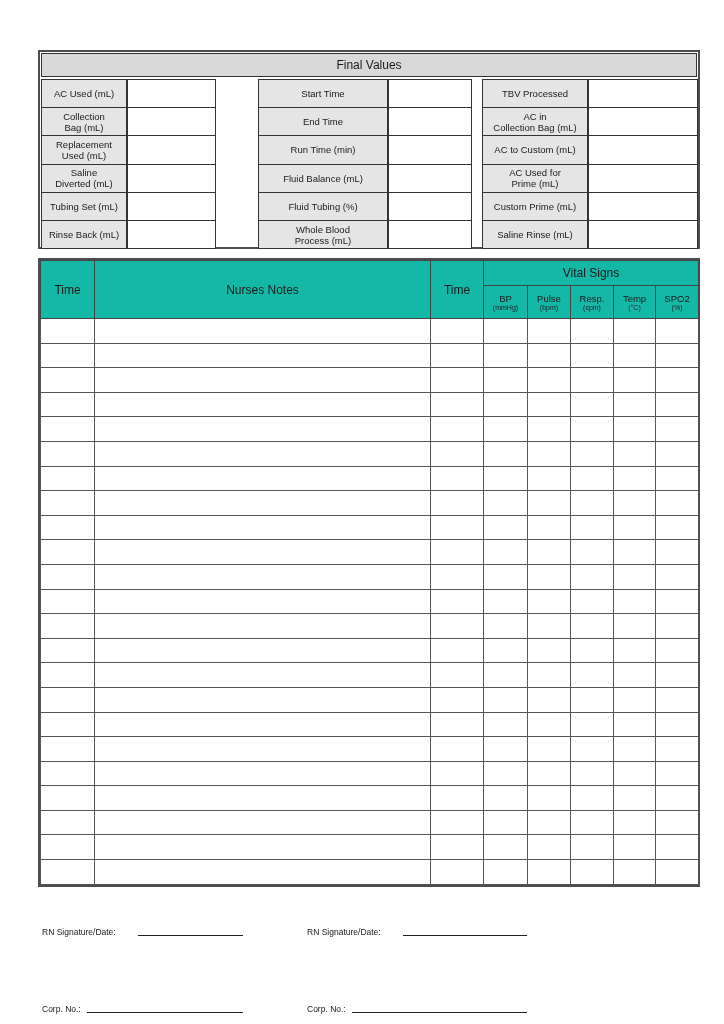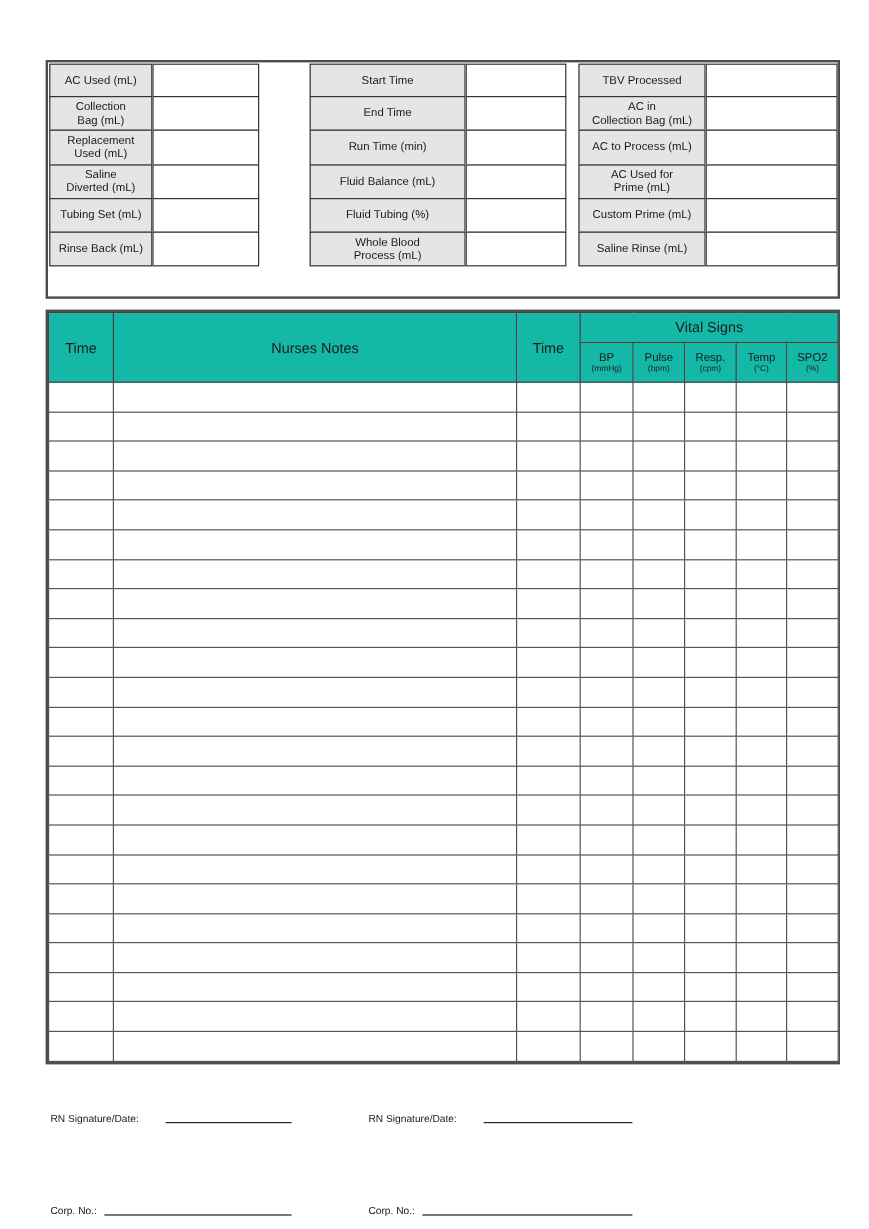--- a/index.html
+++ b/index.html
@@ -95,20 +95,21 @@
 
   .b1 { left: 42px;  width: 201px; }
   .b2 { left: 307px; width: 220px; }
   .r1 { top: 924px; }
   .r2 { top: 1001px; }
 </style>
 </head>
 <body>
 
 <section class="fv-frame">
+  <div class="fv-title">Final Values</div>
 
   <div class="fv-row">
     <div class="fv-cell fv-label">AC Used (mL)</div>
     <div class="fv-cell fv-value"></div>
     <div class="fv-cell fv-gap"></div>
     <div class="fv-cell fv-label">Start Time</div>
     <div class="fv-cell fv-value"></div>
     <div class="fv-cell fv-gap"></div>
     <div class="fv-cell fv-label">TBV Processed</div>
     <div class="fv-cell fv-value"></div>
@@ -128,21 +129,21 @@
   </div>
 
   <div class="fv-row">
     <div class="fv-cell fv-label">Replacement
 Used (mL)</div>
     <div class="fv-cell fv-value"></div>
     <div class="fv-cell fv-gap"></div>
     <div class="fv-cell fv-label">Run Time (min)</div>
     <div class="fv-cell fv-value"></div>
     <div class="fv-cell fv-gap"></div>
-    <div class="fv-cell fv-label">AC to Process (mL)</div>
+    <div class="fv-cell fv-label">AC to Custom (mL)</div>
     <div class="fv-cell fv-value"></div>
   </div>
 
   <div class="fv-row">
     <div class="fv-cell fv-label">Saline
 Diverted (mL)</div>
     <div class="fv-cell fv-value"></div>
     <div class="fv-cell fv-gap"></div>
     <div class="fv-cell fv-label">Fluid Balance (mL)</div>
     <div class="fv-cell fv-value"></div>

